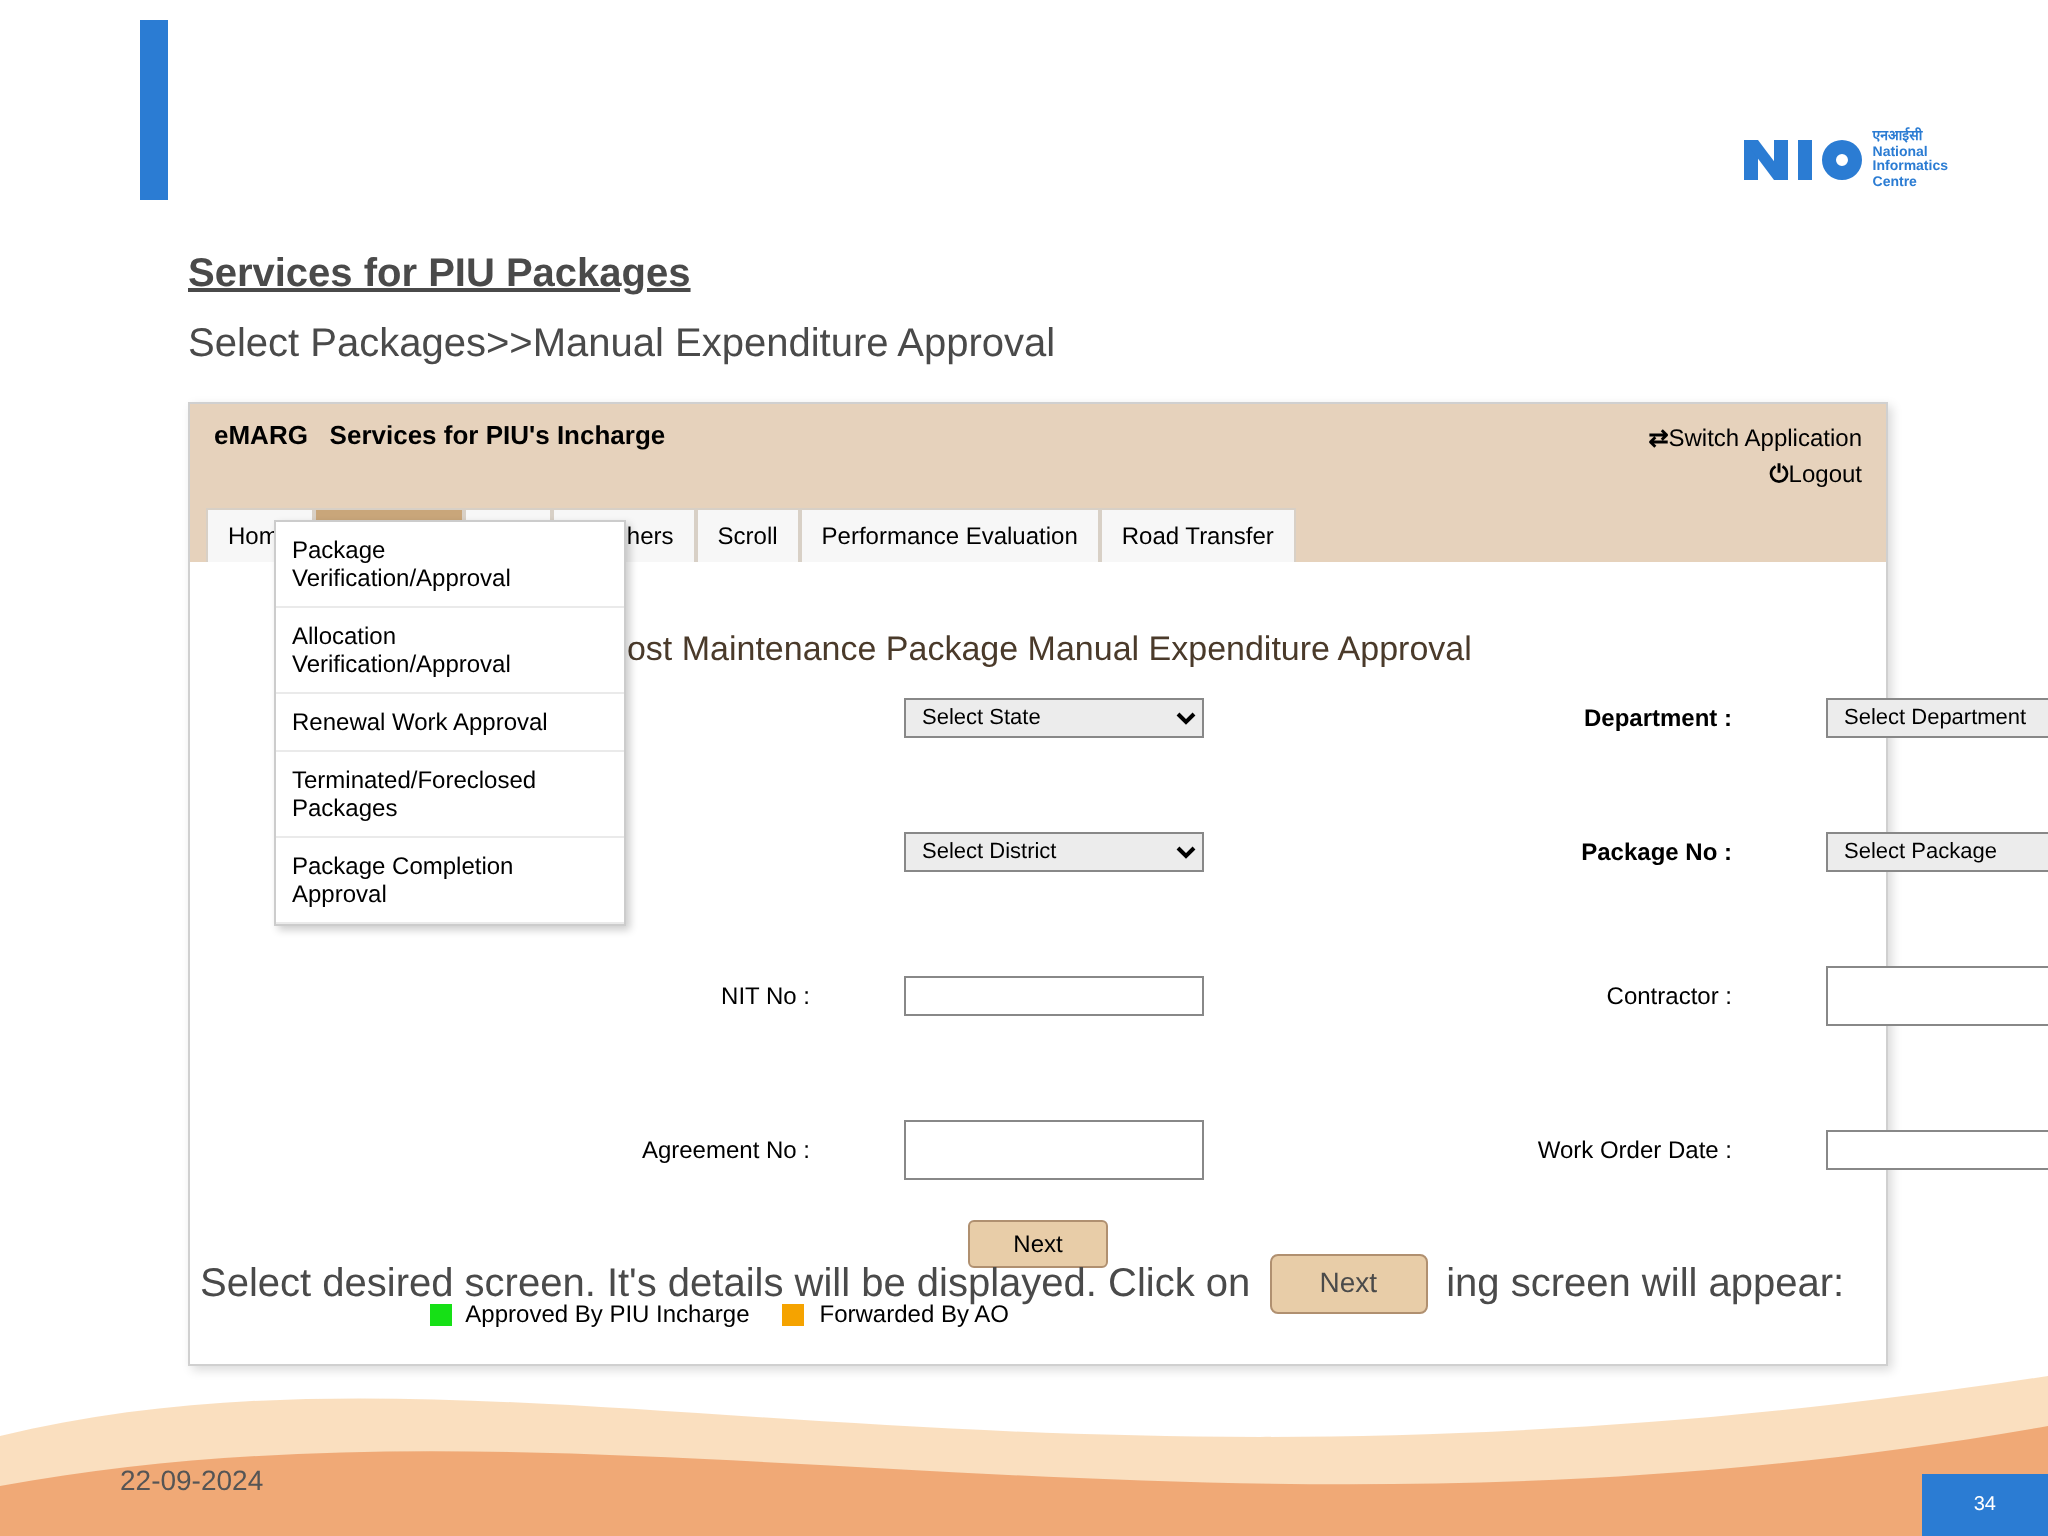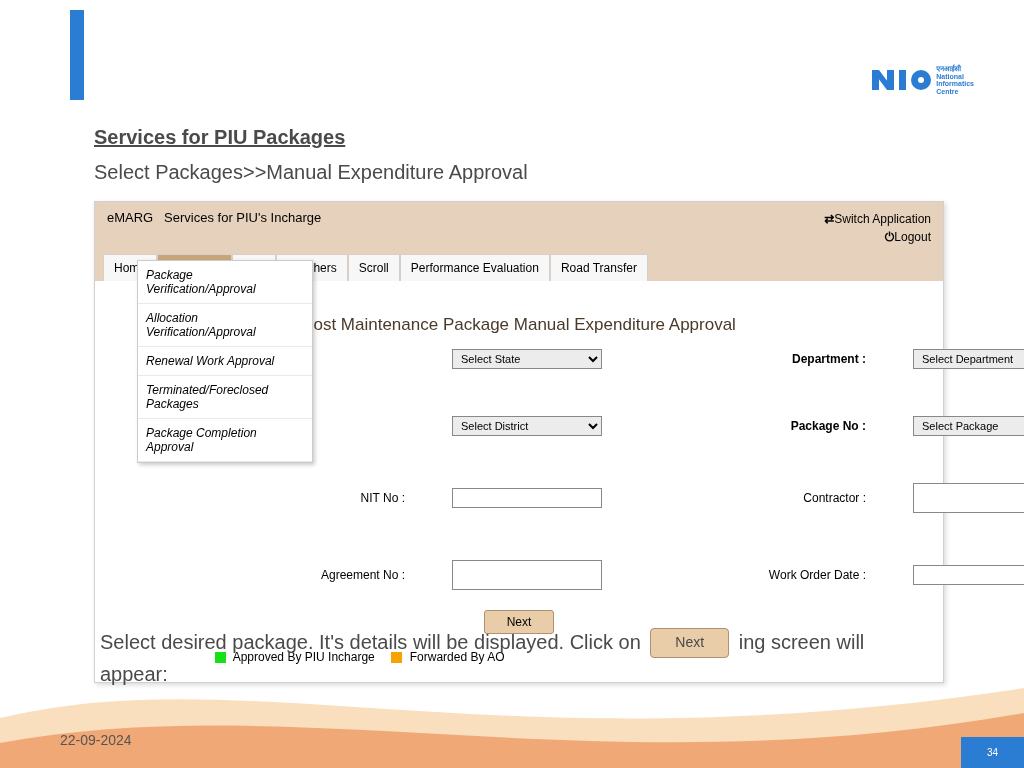--- a/index.html
+++ b/index.html
@@ -29,37 +29,36 @@
   .app-window {
     border: 1px solid #d0d0d0; background: #ffffff;
     box-shadow: 2px 2px 5px rgba(0,0,0,0.15);
     width: 850px;
   }
   .app-header {
     background: #e6d2bc; padding: 8px 12px;
     display: flex; justify-content: space-between; align-items: flex-start;
     font-size: 13px; color: #000;
   }
-  .app-header-left { font-weight: normal; }
+  .app-header-left { font-weight: bold; }
   .app-header-right { text-align: right; font-size: 12px; line-height: 1.5; }
   .sw-icon { display:inline-block; width:10px; font-weight:bold; }
   .tab-bar {
     display: flex; background: #e6d2bc; padding: 0 8px;
     gap: 0; font-size: 12px;
   }
   .tab {
     background: #f7f7f7; padding: 6px 10px; border: 1px solid #d8d0c6;
     border-bottom: none; cursor: pointer;
   }
   .tab.active { background: #c9a67a; color: #fff; }
   .dropdown-menu {
     position: absolute; background: #fff; border: 1px solid #ccc;
     font-size: 12px; z-index: 10; width: 176px;
     box-shadow: 2px 2px 4px rgba(0,0,0,0.2);
-    font-style: italic;
   }
   .dropdown-menu div { padding: 7px 8px; border-bottom: 1px solid #eaeaea; }
   .dropdown-menu div.hl { background: #c9a67a; color: #fff; }
   .page-title {
     text-align: center; font-size: 17px; color: #4a3a2a;
     padding: 34px 0 14px;
   }
   .form-area {
     padding: 0 30px 14px 200px;
     display: grid; grid-template-columns: 110px 150px 60px 110px 130px;
@@ -200,21 +199,21 @@
       <span class="swatch sw-green"></span>
       <span>Approved By PIU Incharge</span>
       &nbsp;&nbsp;&nbsp;
       <span class="swatch sw-orange"></span>
       <span>Forwarded By AO</span>
     </div>
   </div>
 </div>
 
 <div class="bottom-text">
-  <span>Select desired package. It's details will be displayed. Click on </span>
+  <span>Select desired screen. It's details will be displayed. Click on </span>
   <span class="inline-next">Next</span>
   <span>ing screen will appear:</span>
 </div>
 
 <div class="date-footer">22-09-2024</div>
 <div class="page-number">34</div>
 
 <svg class="wave" viewBox="0 0 1024 110" preserveAspectRatio="none">
   <path d="M0,60 C250,0 500,110 1024,30 L1024,110 L0,110 Z" fill="#f6c48a" opacity="0.55"></path>
   <path d="M0,85 C300,30 600,130 1024,55 L1024,110 L0,110 Z" fill="#e87b3a" opacity="0.55"></path>

